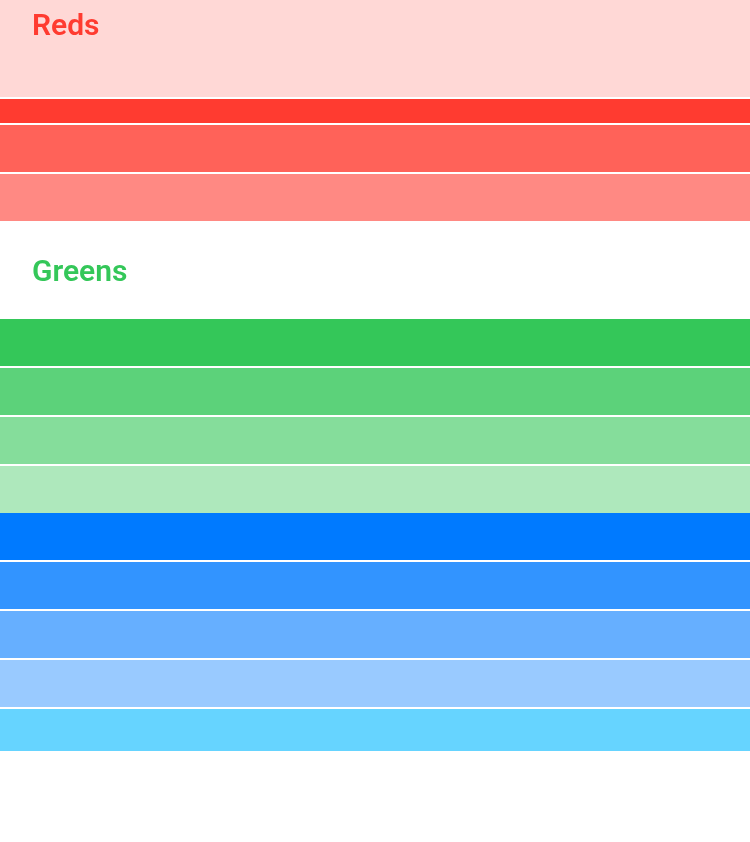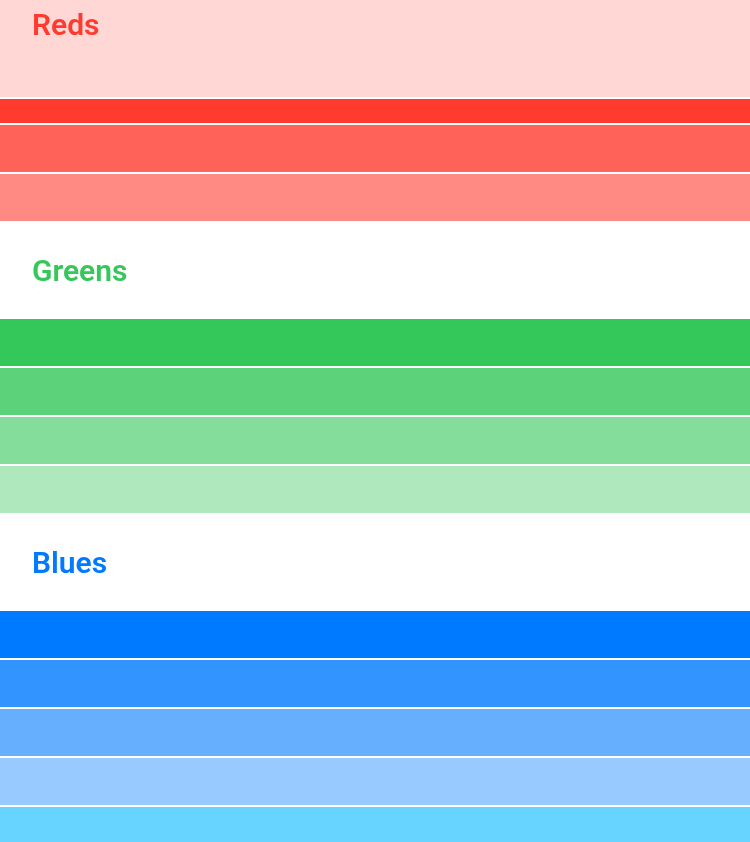--- a/index.html
+++ b/index.html
@@ -111,22 +111,19 @@
   <div class="reds-band-3"></div>
 
   <div class="section-header header-greens">
     <span>Greens</span>
   </div>
   <div class="greens-band-1"></div>
   <div class="greens-band-2"></div>
   <div class="greens-band-3"></div>
   <div class="greens-band-4"></div>
 
-  <div class="section-header header-blues">
-    <span>Blues</span>
-  </div>
   <div class="blues-band-1"></div>
   <div class="blues-band-2"></div>
   <div class="blues-band-3"></div>
   <div class="blues-band-4"></div>
   <div class="blues-band-5"></div>
 
 </div>
 
 </body></html>

